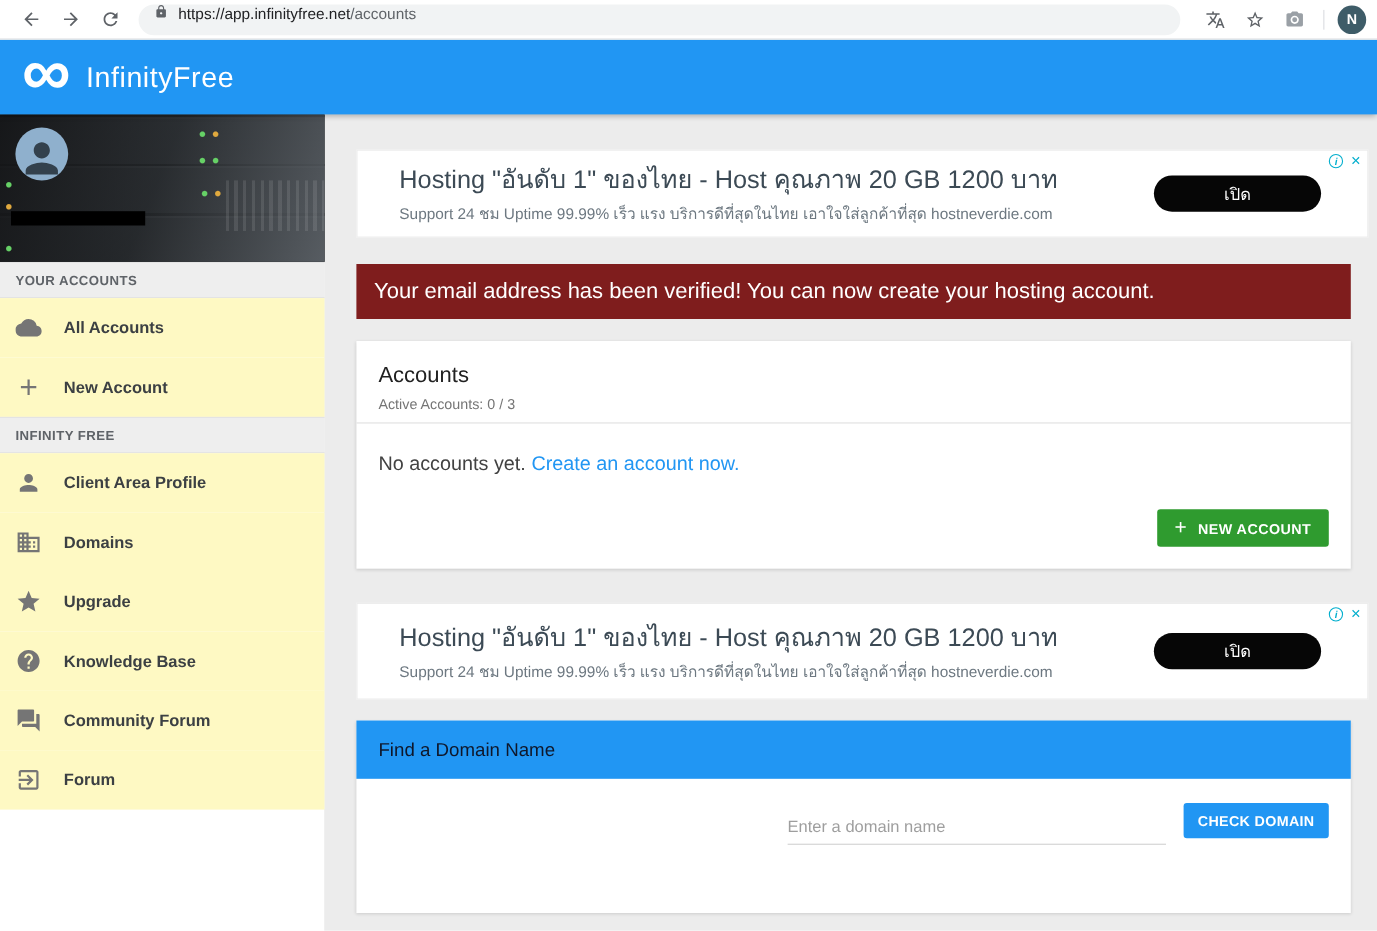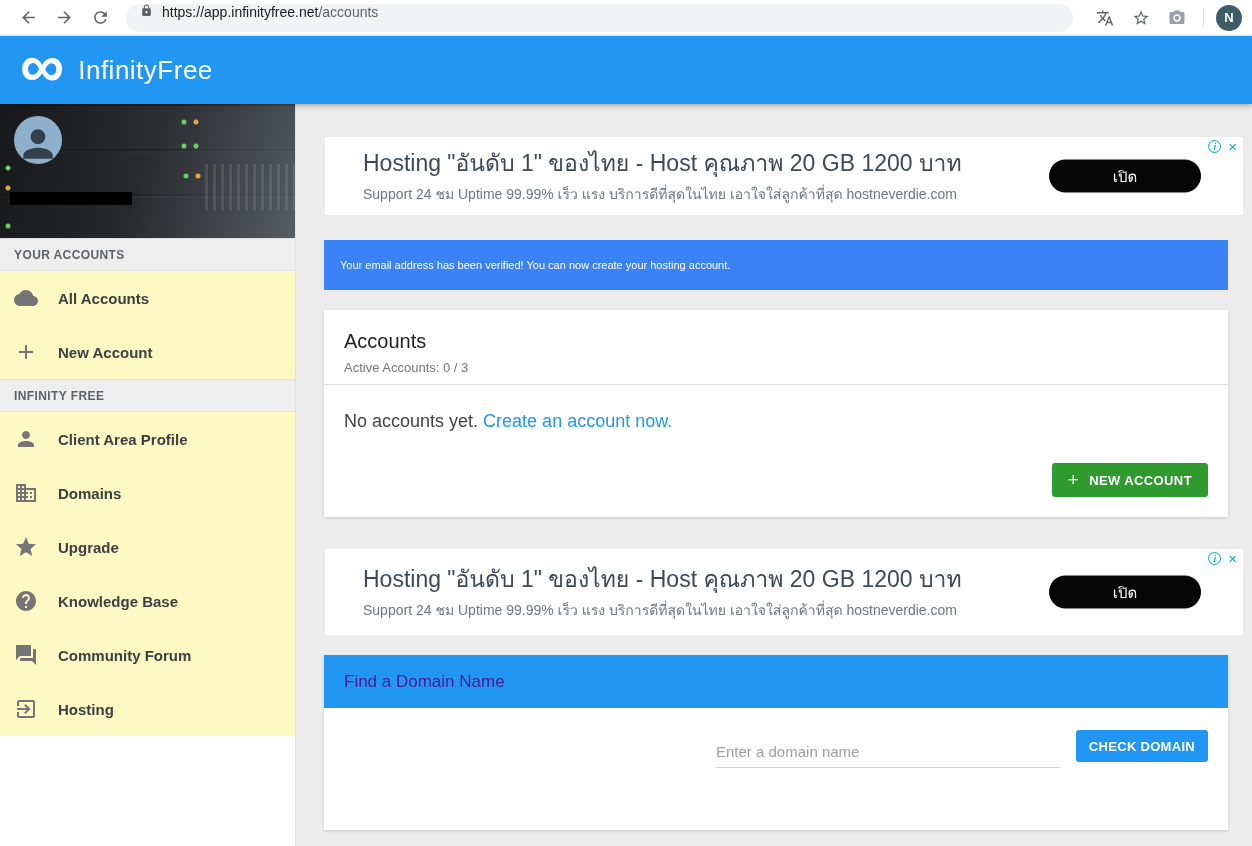--- a/index.html
+++ b/index.html
@@ -85,39 +85,39 @@
             color:#fff; font-size:15px; font-family:inherit; cursor:pointer;
             display:flex; align-items:center; justify-content:center; }
   .adchoices { position:absolute; right:6px; top:3px; display:flex; align-items:center;
                color:#00aecd; font-size:12px; }
   .adchoices .info { width:13px; height:13px; border:1px solid #00aecd; border-radius:50%;
                display:flex; align-items:center; justify-content:center;
                font-size:9px; font-style:italic; font-weight:bold; margin-right:7px; cursor:pointer; }
   .adchoices .close { font-size:15px; line-height:13px; cursor:pointer; }
 
   #notification { position:absolute; left:28px; top:136px; width:904px; height:50px;
-                  background:#3b82f6; color:#fff; font-size:11px;
+                  background:#7f1d1d; color:#fff; font-size:20px;
                   display:flex; align-items:center; padding-left:16px; }
 
   #accounts-card { position:absolute; left:28px; top:206px; width:904px; height:207px;
                    background:#fff; box-shadow:0 1px 3px rgba(0,0,0,.14); }
   #accounts-head { padding:20px 20px 0 20px; height:75px; border-bottom:1px solid #e0e0e0; }
   #accounts-title { font-size:20px; color:#212121; }
   #accounts-subtitle { font-size:13px; color:#757575; margin-top:7px; }
   #accounts-empty { padding:26px 20px 0 20px; font-size:18px; color:#424242; }
   #accounts-empty a { color:#2196f3; text-decoration:none; cursor:pointer; }
   #new-account-btn { position:absolute; right:20px; bottom:20px; height:34px;
                      background:#2f9b2f; border:none; border-radius:3px; color:#fff;
                      font-family:inherit; font-size:13px; font-weight:bold; letter-spacing:.4px;
                      display:flex; align-items:center; padding:0 16px; cursor:pointer; }
   #new-account-btn .plus { font-size:19px; font-weight:normal; margin-right:10px; }
 
   #domain-card { position:absolute; left:28px; top:551px; width:904px; height:175px;
                  background:#fff; box-shadow:0 1px 3px rgba(0,0,0,.14); }
-  #domain-head { height:53px; background:#2196f3; color:#4c1d95; font-size:17px;
+  #domain-head { height:53px; background:#2196f3; color:#0f172a; font-size:17px;
                  display:flex; align-items:center; padding-left:20px; }
   #domain-body { position:relative; height:122px; }
   #domain-desc { position:absolute; left:20px; top:22px; width:330px;
                  font-size:15px; color:#424242; line-height:23px; }
   #domain-input { position:absolute; left:392px; top:28px; width:344px; height:32px;
                   border:none; border-bottom:1px solid #d2d2d2; font-family:inherit;
                   font-size:15px; color:#424242; outline:none; background:transparent; }
   #domain-input::placeholder { color:#9e9e9e; }
   #check-domain-btn { position:absolute; right:20px; top:22px; height:32px;
                   background:#2196f3; border:none; border-radius:3px; color:#fff;
@@ -230,21 +230,21 @@
   <div class="side-item">
     <svg viewBox="0 0 24 24">
         <path d="M21 6h-2v9H6v2c0 .55.45 1 1 1h11l4 4V7c0-.55-.45-1-1-1zm-4 6V3c0-.55-.45-1-1-1H3c-.55 0-1 .45-1 1v14l4-4h10c.55 0 1-.45 1-1z"></path>
       </svg>
     <span class="lbl">Community Forum</span>
   </div>
   <div class="side-item">
     <svg viewBox="0 0 24 24">
         <path d="M10.09 15.59L11.5 17l5-5-5-5-1.41 1.41L12.67 11H3v2h9.67l-2.58 2.59zM19 3H5c-1.11 0-2 .9-2 2v4h2V5h14v14H5v-4H3v4c0 1.1.89 2 2 2h14c1.1 0 2-.9 2-2V5c0-1.1-.9-2-2-2z"></path>
       </svg>
-    <span class="lbl">Hosting</span>
+    <span class="lbl">Forum</span>
   </div>
 </div>
 
 <div id="main">
 
   <div class="ad-card" id="ad-1">
     <div class="ad-body">
       <div class="ad-title">Hosting "อันดับ 1" ของไทย - Host คุณภาพ 20 GB 1200 บาท</div>
       <div class="ad-subtitle">Support 24 ชม Uptime 99.99% เร็ว แรง บริการดีที่สุดในไทย เอาใจใส่ลูกค้าที่สุด hostneverdie.com</div>
     </div>

